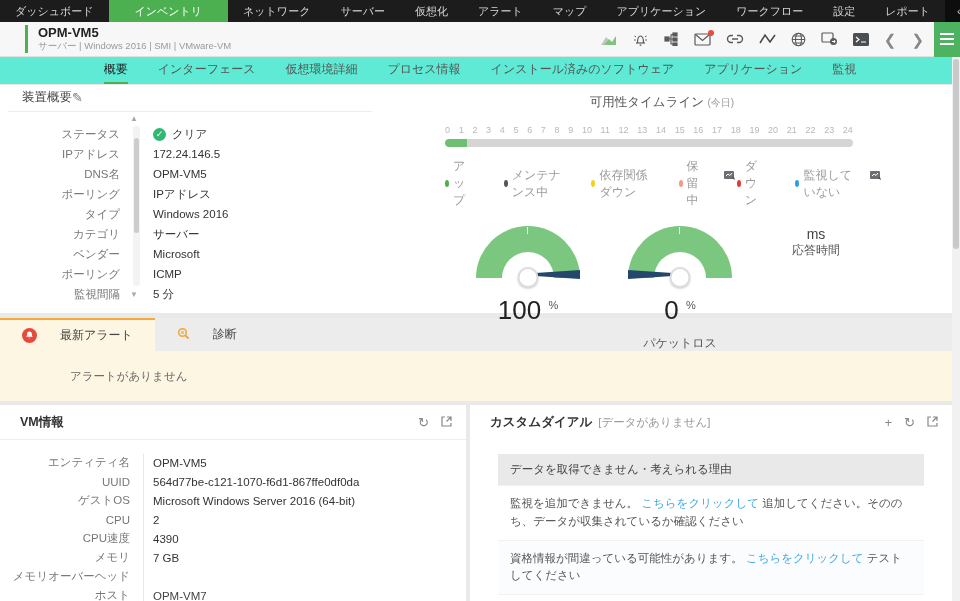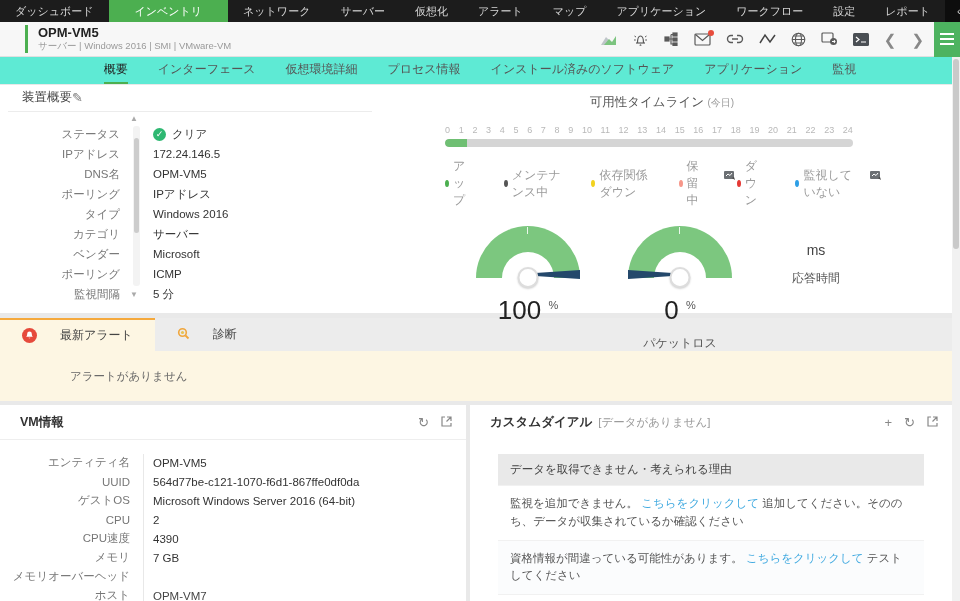--- a/index.html
+++ b/index.html
@@ -67,22 +67,22 @@
   .arc::after { content:''; position:absolute; left:26px; top:26px; width:52px; height:26px; background:#fff; border-radius:52px 52px 0 0; }
   .arc::before { content:''; position:absolute; left:51px; top:1px; width:1px; height:7px; background:rgba(255,255,255,.85); z-index:1; }
   .needle { position:absolute; top:44px; height:9px; width:52px; background:#24486b; z-index:2; }
   .needle.right { left:52px; clip-path:polygon(0 38%,100% 0,100% 100%,0 62%); }
   .needle.left  { right:52px; clip-path:polygon(0 0,100% 38%,100% 62%,0 100%); }
   .hub { position:absolute; left:50%; top:41px; transform:translateX(-50%); width:21px; height:21px; border-radius:50%; background:#fff; border:2px solid #ddd; box-shadow:0 1px 2px rgba(0,0,0,.18); z-index:3; }
   .gauge-val { font-size:26px; color:#222; margin-top:9px; font-weight:400; }
   .gauge-val sup { font-size:11px; color:#555; }
   .gauge-label { font-size:12px; color:#555; margin-top:9px; }
   .na-val { font-size:40px; color:#222; line-height:1; margin-top:2px; }
-  .na-unit { font-size:14px; color:#444; margin-top:16px; }
-  .na-label { font-size:12px; color:#555; margin-top:12px; }
+  .na-unit { font-size:14px; color:#444; }
+  .na-label { font-size:12px; color:#555; margin-top:0; }
   .hist-ic { position:absolute; top:85px; cursor:pointer; }
   .hist-1 { left:352px; } .hist-2 { left:498px; }
 
   
   .alert-sec { background:#fdf6e3; margin-bottom:4px; }
   .alert-tabs { background:#ececec; display:flex; height:33px; align-items:stretch; }
   .atab { padding:0 22px; display:flex; align-items:center; gap:23px; font-size:12px; color:#444; cursor:pointer; }
   .atab.active { background:#fdf6e3; border-top:2px solid #f5a93c; }
   .bell-badge { width:15px; height:15px; border-radius:50%; background:#e64a3c; display:flex; align-items:center; justify-content:center; }
   .alert-body { height:50px; display:flex; align-items:center; padding-left:70px; font-size:11.5px; color:#666; }

